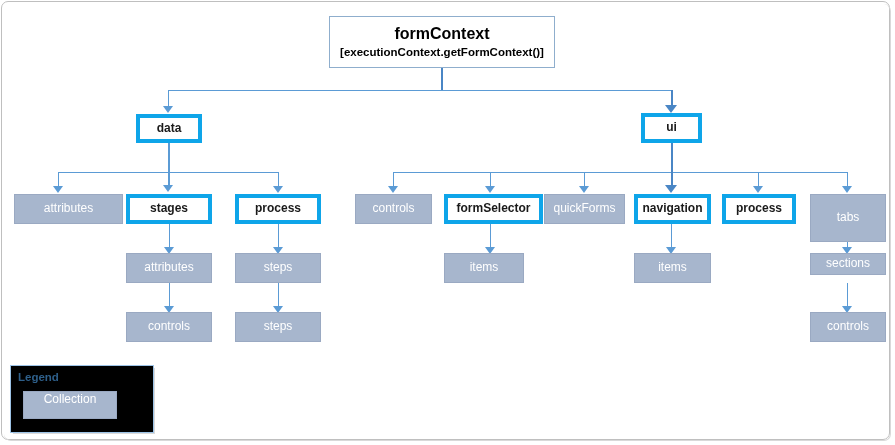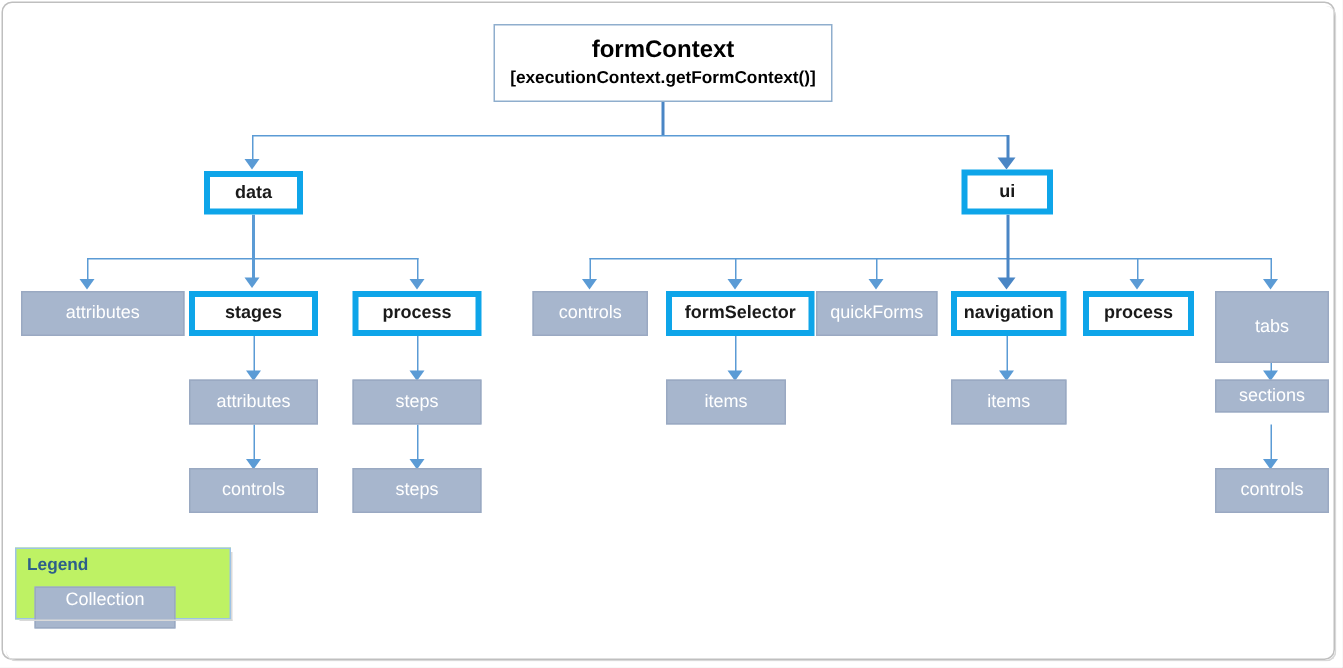--- a/index.html
+++ b/index.html
@@ -111,22 +111,22 @@
     border-right: 6px solid transparent;
     border-top: 8px solid #4a86c5;
   }
 
   
   #legend {
     position: absolute;
     left: 10px;
     top: 365px;
     width: 144px;
-    height: 48px;
-    background: #bef264;
+    height: 68px;
+    background: #000000;
     border: 1px solid #9dc3e6;
     box-sizing: border-box;
     z-index: 6;
   }
   #legend::after {
     content: "";
     position: absolute;
     left: 2px;
     top: 2px;
     right: -2px;

